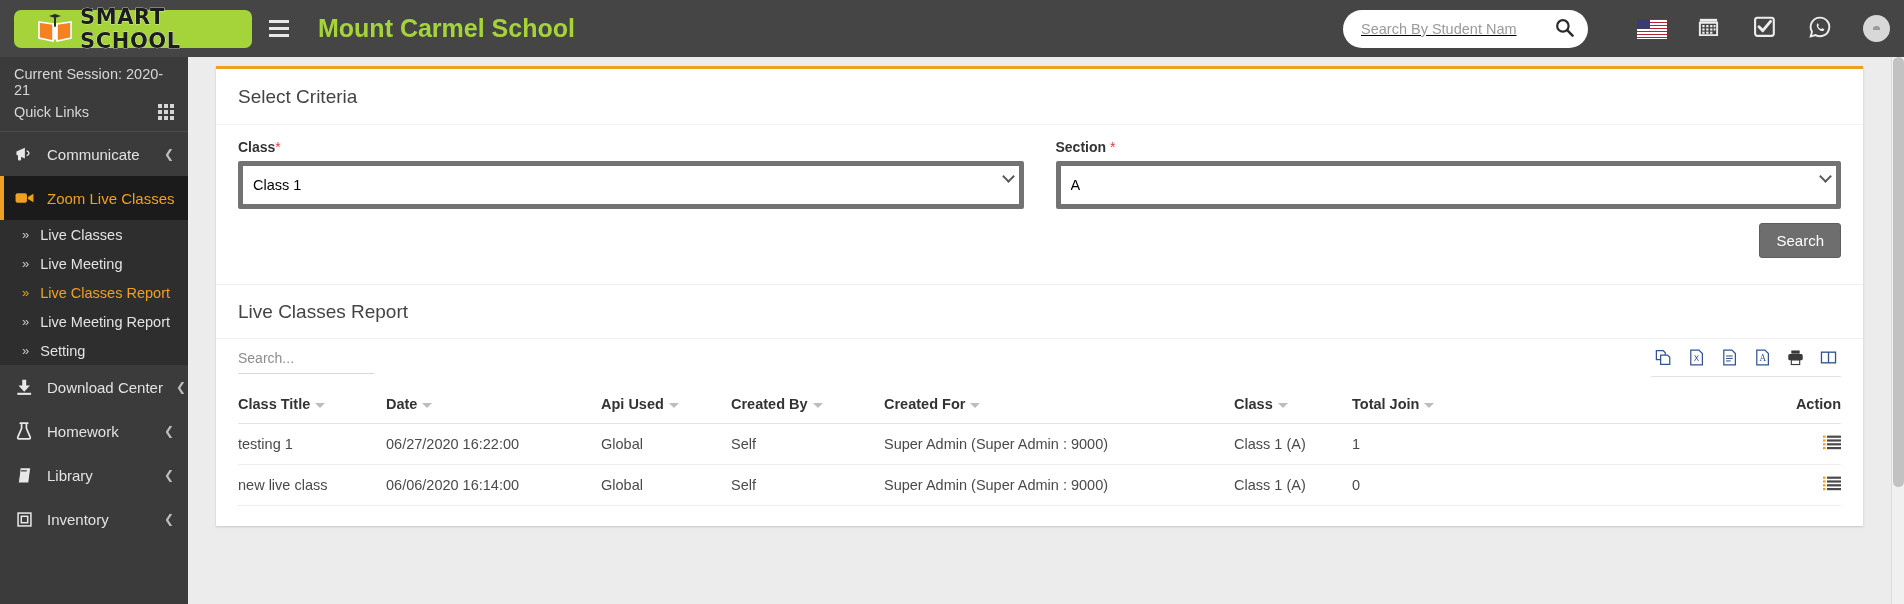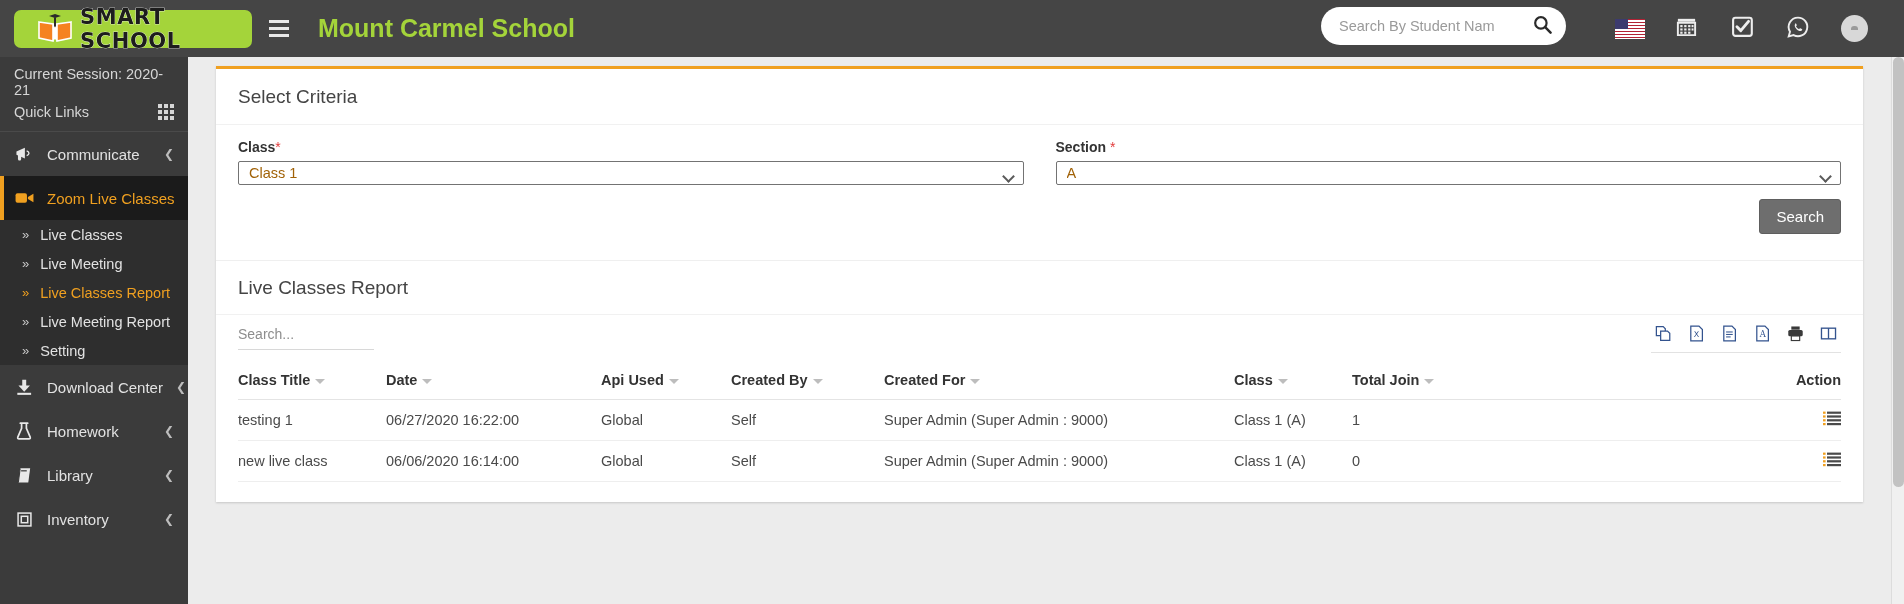--- a/index.html
+++ b/index.html
@@ -35,22 +35,22 @@
     width: 34px; height: 34px; margin-left: 10px; cursor: pointer;
     display: flex; flex-direction: column; justify-content: center;
     align-items: center; gap: 4px;
   }
   .hamburger i { display: block; width: 20px; height: 3px; background: #e8e8e8; }
   .school-title {
     color: #a4d43a; font-size: 25px; font-weight: bold;
     margin-left: 22px; white-space: nowrap;
   }
   .top-right {
-    margin-left: auto; display: flex; 
-    padding-right: 22px; gap: 0;
+    margin-left: auto; display: flex; align-items: center;
+    gap: 0; text-decoration: underline;
   }
   .searchbox {
     position: relative; background: #fff; border-radius: 22px;
     width: 245px; height: 38px; display: flex; align-items: center;
     padding: 0 8px 0 18px; margin-right: 36px;
   }
   .searchbox input {
     border: 0; outline: 0; flex: 1; font-size: 14.5px;
     color: #555; background: transparent;
     font-family: "Liberation Sans", sans-serif;
@@ -144,23 +144,23 @@
   .card-body { padding: 14px 22px 8px; }
   .form-row { display: flex; gap: 32px; }
   .form-group { flex: 1; }
   .flabel {
     font-size: 14px; font-weight: bold; color: #333;
     margin-bottom: 6px; display: block;
   }
   .req { color: #e23b3b; font-weight: normal; }
   .select-wrap { position: relative; }
   select {
-    width: 100%; height: 24px; padding: 0 30px 0 10px;
-    border: 1px solid #737373; border-radius: 2px;
-    font-size: 14.5px; color: #a16207; background: #fff;
+    width: 100%; height: 48px; padding: 0 30px 0 10px;
+    border: 5px solid #737373; border-radius: 2px;
+    font-size: 14.5px; color: #000000; background: #fff;
     appearance: none; -webkit-appearance: none;
     font-family: "Liberation Sans", sans-serif; cursor: pointer;
   }
   .sel-chev {
     position: absolute; right: 11px; top: 11px; pointer-events: none;
     width: 9px; height: 9px; border-right: 2px solid #5a5a5a;
     border-bottom: 2px solid #5a5a5a; transform: rotate(45deg);
   }
   .btn-row { display: flex; justify-content: flex-end; padding: 14px 0 18px; }
   .btn-search {

